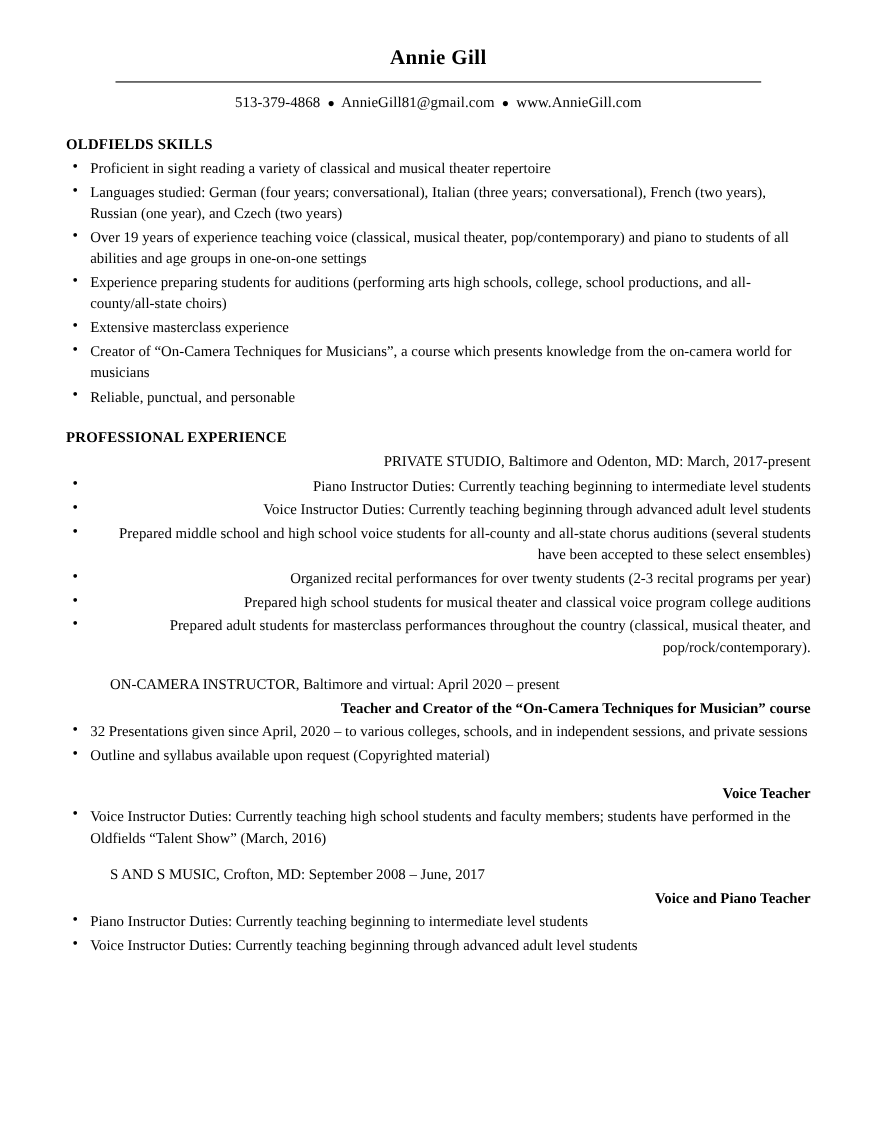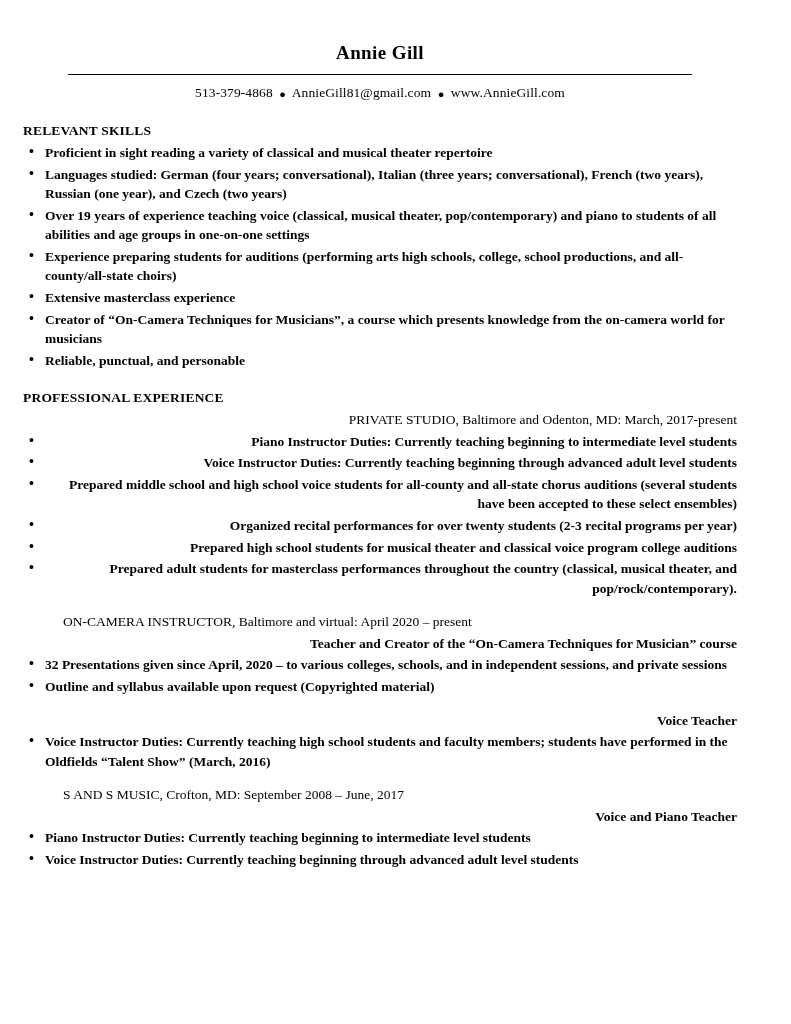--- a/index.html
+++ b/index.html
@@ -11,21 +11,21 @@
     width: 791px;
     height: 1024px;
     font-family: "Liberation Serif", serif;
     color: #000000;
     overflow: hidden;
   }
   .page {
     width: 789px;
     height: 1024px;
     box-sizing: border-box;
-    padding: 42px 52px 0 23px;
+    padding: 42px 52px 0 60px;
     position: relative;
   }
   .name {
     text-align: center;
     font-size: 19px;
     font-weight: bold;
     letter-spacing: 0.4px;
     margin: 0 0 10px 0;
   }
   .rule {
@@ -52,21 +52,20 @@
     letter-spacing: 0.2px;
     margin: 22px 0 4px 0;
   }
   .section-heading.tight {
     margin-top: 20px;
   }
   ul.bullets {
     list-style: none;
     margin: 0;
     padding: 0;
-    font-weight: bold;
   }
   ul.bullets > li {
     position: relative;
     padding-left: 22px;
     font-size: 13.5px;
     line-height: 1.45;
     margin: 1px 0 2px 0;
   }
   ul.bullets > li::before {
     content: "\2022";
@@ -109,21 +108,21 @@
   <div class="name">Annie Gill</div>
   <hr class="rule">
   <div class="contact">
     <span>513-379-4868</span>
     <span class="sep">●</span>
     <span>AnnieGill81@gmail.com</span>
     <span class="sep">●</span>
     <span>www.AnnieGill.com</span>
   </div>
 
-  <div class="section-heading">RELEVANT SKILLS</div>
+  <div class="section-heading">OLDFIELDS SKILLS</div>
   <ul class="bullets lvl1">
     <li>Proficient in sight reading a variety of classical and musical theater repertoire</li>
     <li>Languages studied:  German (four years; conversational), Italian (three years; conversational), French (two years), Russian (one year), and Czech (two years)</li>
     <li>Over 19 years of experience teaching voice (classical, musical theater, pop/contemporary) and piano to students of all abilities and age groups in one-on-one settings</li>
     <li>Experience preparing students for auditions (performing arts high schools, college, school productions, and all-county/all-state choirs)</li>
     <li>Extensive masterclass experience</li>
     <li>Creator of “On-Camera Techniques for Musicians”, a course which presents knowledge from the on-camera world for musicians</li>
     <li>Reliable, punctual, and personable</li>
   </ul>
 

